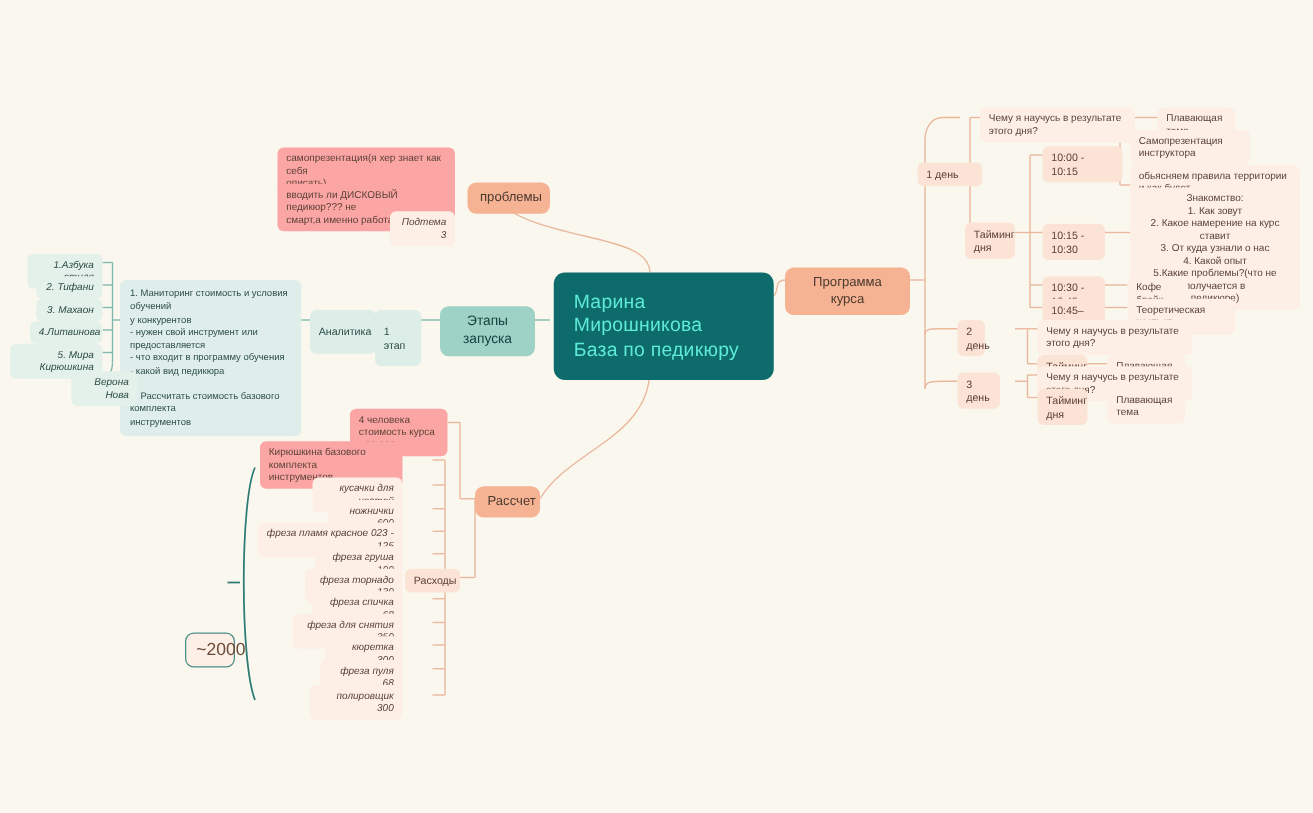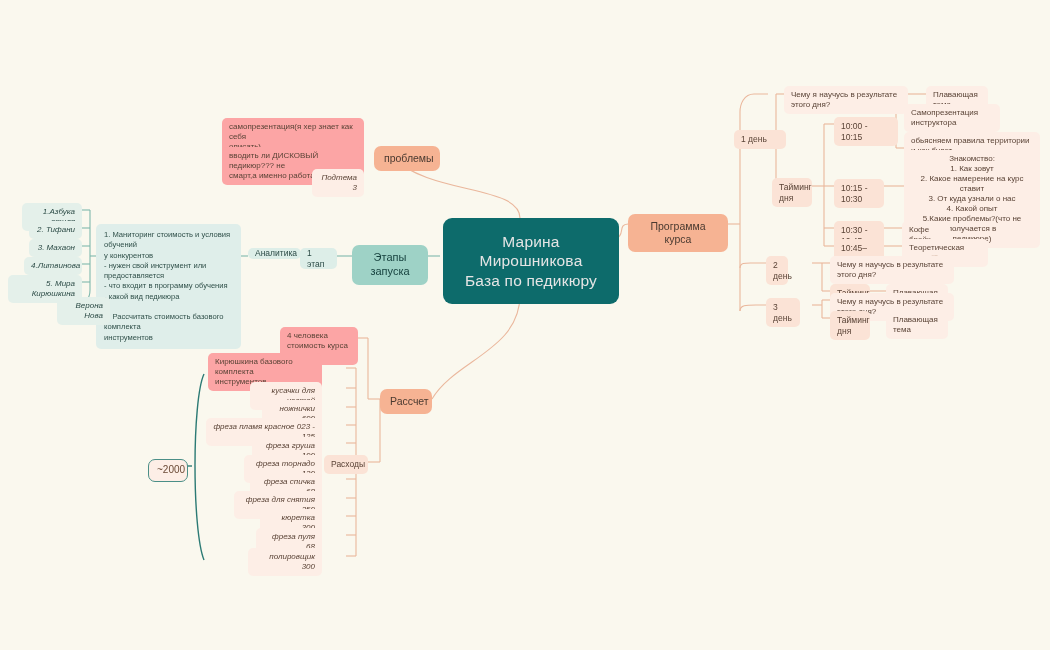--- a/index.html
+++ b/index.html
@@ -17,23 +17,23 @@
     position:absolute;
     box-sizing:border-box;
     border-radius:6px;
     line-height:1.25;
     white-space:pre-line;
   }
 
   
   .root{
     background:#0d6b6b;
-    color:#e5e5e5;
+    color:#5eead4;
     font-size:15.5px;
-    text-align:center;
+    text-align:left;
     border-radius:9px;
     padding:14px 16px;
     letter-spacing:.2px;
   }
 
   
   .t-main{           
     background:#f6b393;
     color:#4a3a30;
     font-size:10.5px;
@@ -69,21 +69,21 @@
     color:#143f3c;
     font-size:11px;
     text-align:center;
     padding:6px 10px;
     border-radius:7px;
   }
   .t-g1{
     background:#ddeee8;
     color:#2c4b46;
     font-size:8.5px;
-    padding:0 7px;
+    padding:12px 7px;
     border-radius:5px;
   }
   .t-g2{
     background:#e4f0ea;
     color:#2c4b46;
     font-size:8px;
     padding:4px 7px;
     border-radius:5px;
   }
   .t-g-block{
@@ -91,25 +91,26 @@
     color:#30504a;
     font-size:7.6px;
     padding:6px 8px;
     border-radius:5px;
     line-height:1.35;
     margin-top:12px;
   }
   .t-outline{
     background:#fdeee6;
     color:#6b4a36;
-    font-size:10px;
+    font-size:14px;
     padding:4px 8px;
     border-radius:7px;
     border:1px solid #4a8f87;
     text-align:right;
+    margin-top:47px;
   }
   .ic{font-size:7px;color:#c9a893;}
   .ralign{text-align:right;font-style:italic;}
 </style>
 </head>
 <body>
 
 <div id="canvas">
 
   <svg class="links" viewBox="0 0 1050 650">

